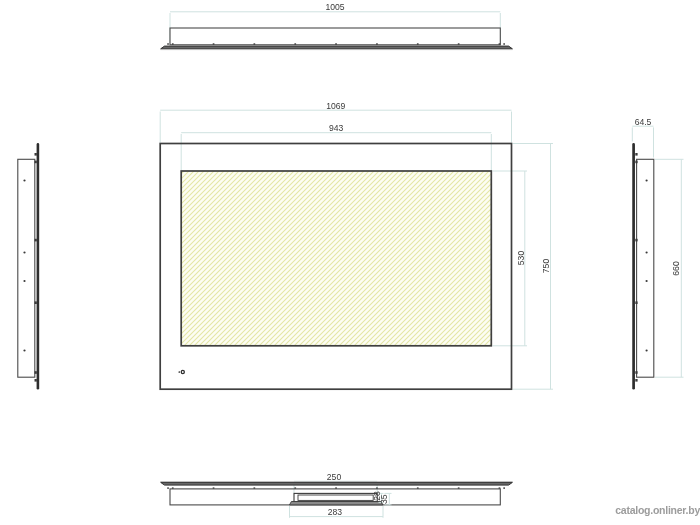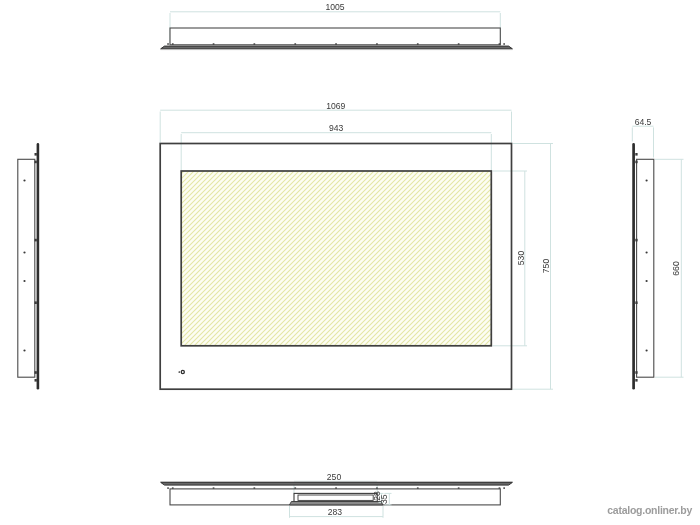--- a/index.html
+++ b/index.html
@@ -1,20 +1,20 @@
 <!DOCTYPE html>
 <html><head>
 <meta charset="utf-8">
 <style>
   html,body{margin:0;padding:0;background:#ffffff;}
   #wrap{position:relative;width:700px;height:525px;background:#ffffff;overflow:hidden;
         font-family:"Liberation Sans", sans-serif;}
   svg{position:absolute;left:0;top:0;}
   .dimtxt{font-family:"Liberation Sans", sans-serif;font-size:8.6px;fill:#3a3a3a;}
-  #wm{position:absolute;right:8px;top:504px;font-family:"Liberation Sans", sans-serif;
+  #wm{position:absolute;right:0;top:504px;font-family:"Liberation Sans", sans-serif;
       font-weight:bold;font-size:10.5px;letter-spacing:-0.25px;color:#9c9c9c;
       text-shadow:0 0 2px #fff,0 0 2px #fff,1px 1px 2px #fff,-1px -1px 2px #fff;margin-left:40px;}
 </style>
 </head>
 <body>
 <div id="wrap">
 <svg width="700" height="525" viewBox="0 0 700 525">
   <defs>
 
     <pattern id="hatch" width="5" height="5" patternUnits="userSpaceOnUse">

